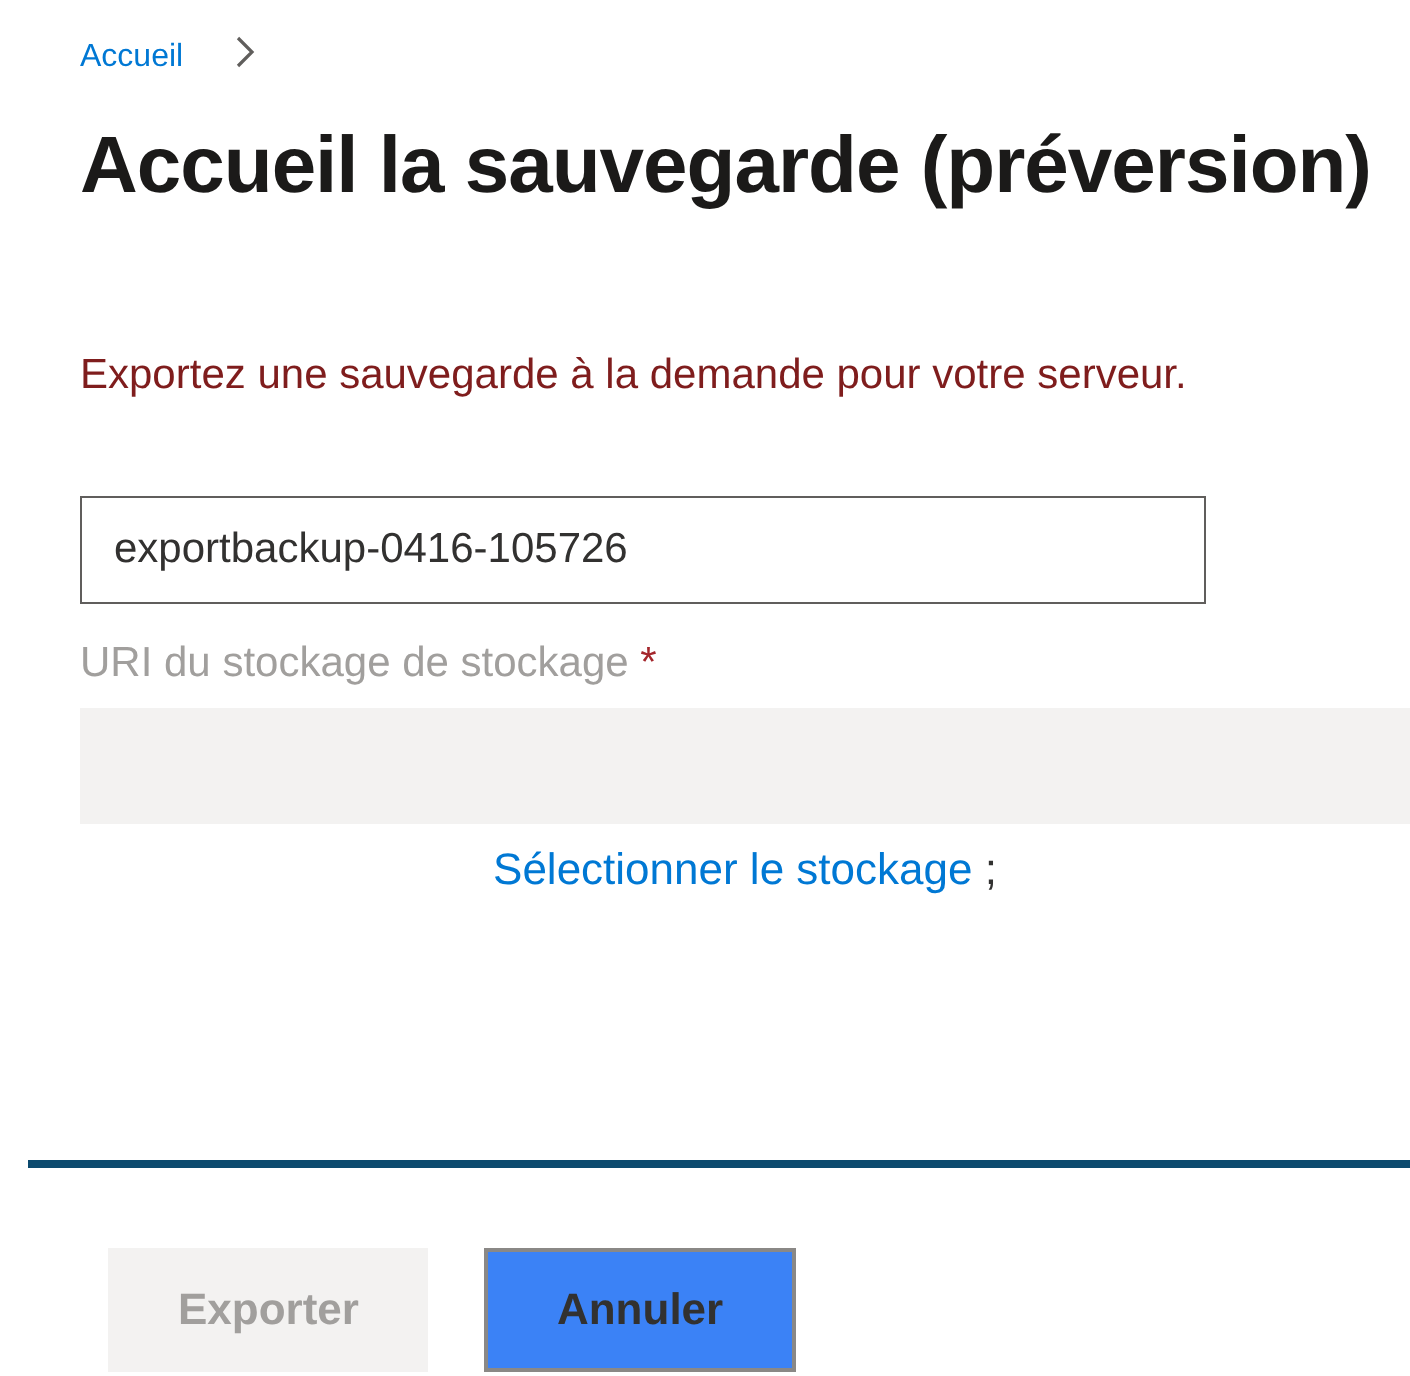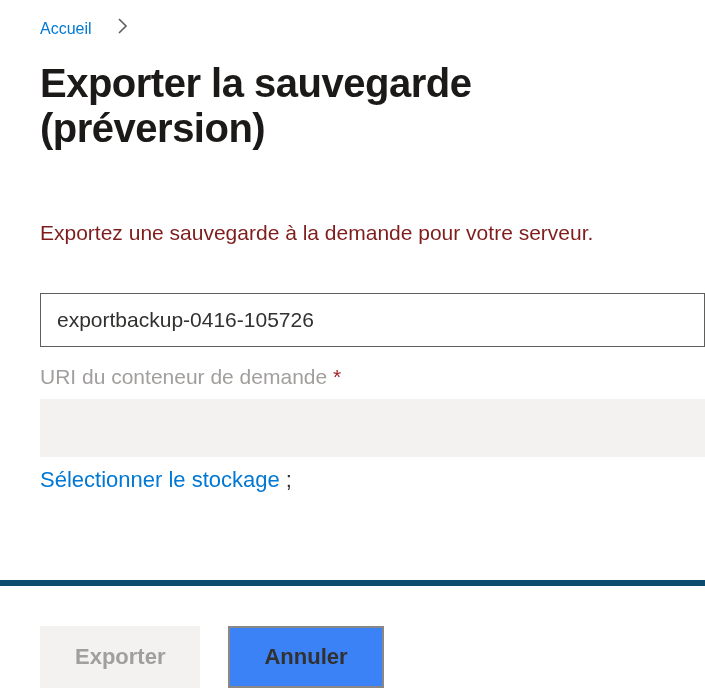--- a/index.html
+++ b/index.html
@@ -55,51 +55,52 @@
     margin-bottom: 10px;
     display: block;
   }
   .label.disabled {
     color: #a19f9d;
   }
   .required {
     color: #a4262c;
   }
   input.text-input {
-    width: 665px;
+    width: 563px;
     height: 54px;
     padding: 0 16px;
     font-size: 21px;
     border: 1px solid #605e5c;
     background: #ffffff;
     color: #323130;
     font-family: inherit;
   }
   .disabled-input {
     width: 665px;
     height: 58px;
     background: #f3f2f1;
     border: none;
   }
   .link-row {
     margin-top: 10px;
     font-size: 22px;
     color: #323130;
+    text-align: center;
   }
   .link-row a {
     color: #0078d4;
     text-decoration: none;
     cursor: pointer;
   }
   .footer {
     position: absolute;
-    left: 0;
+    left: 14px;
     right: 0;
     top: 580px;
-    border-top: 6px solid #0c4a6e;
+    border-top: 4px solid #0c4a6e;
     padding: 40px 0 0 40px;
     display: flex;
     gap: 28px;
   }
   .btn {
     height: 62px;
     padding: 0 34px;
     font-size: 22px;
     font-weight: 600;
     border: 2px solid #8a8886;
@@ -121,31 +122,31 @@
 <div class="content">
   <nav class="breadcrumb">
     <a>Accueil</a>
     <span class="chevron">
       <svg width="10" height="16" viewBox="0 0 10 16" fill="none">
           <path d="M1 1 L8 8 L1 15" stroke="#605e5c" stroke-width="1.6" fill="none"></path>
         </svg>
     </span>
   </nav>
 
-  <h1 class="page-title">Exporter la sauvegarde (préversion)</h1>
+  <h1 class="page-title">Accueil la sauvegarde (préversion)</h1>
 
   <p class="description">Exportez une sauvegarde à la demande pour votre serveur.</p>
 
   <div class="form-group">
     <input type="text" class="text-input" value="exportbackup-0416-105726" style="">
   </div>
 
   <div class="form-group">
     <label class="label disabled">
-      <span>URI du conteneur de demande</span> <span class="required">*</span>
+      <span>URI du stockage de stockage</span> <span class="required">*</span>
     </label>
     <div class="disabled-input"></div>
     <div class="link-row">
       <a>Sélectionner le stockage</a> <span>;</span>
     </div>
   </div>
 </div>
 
 <div class="footer">
   <button class="btn primary-disabled">Exporter</button>

